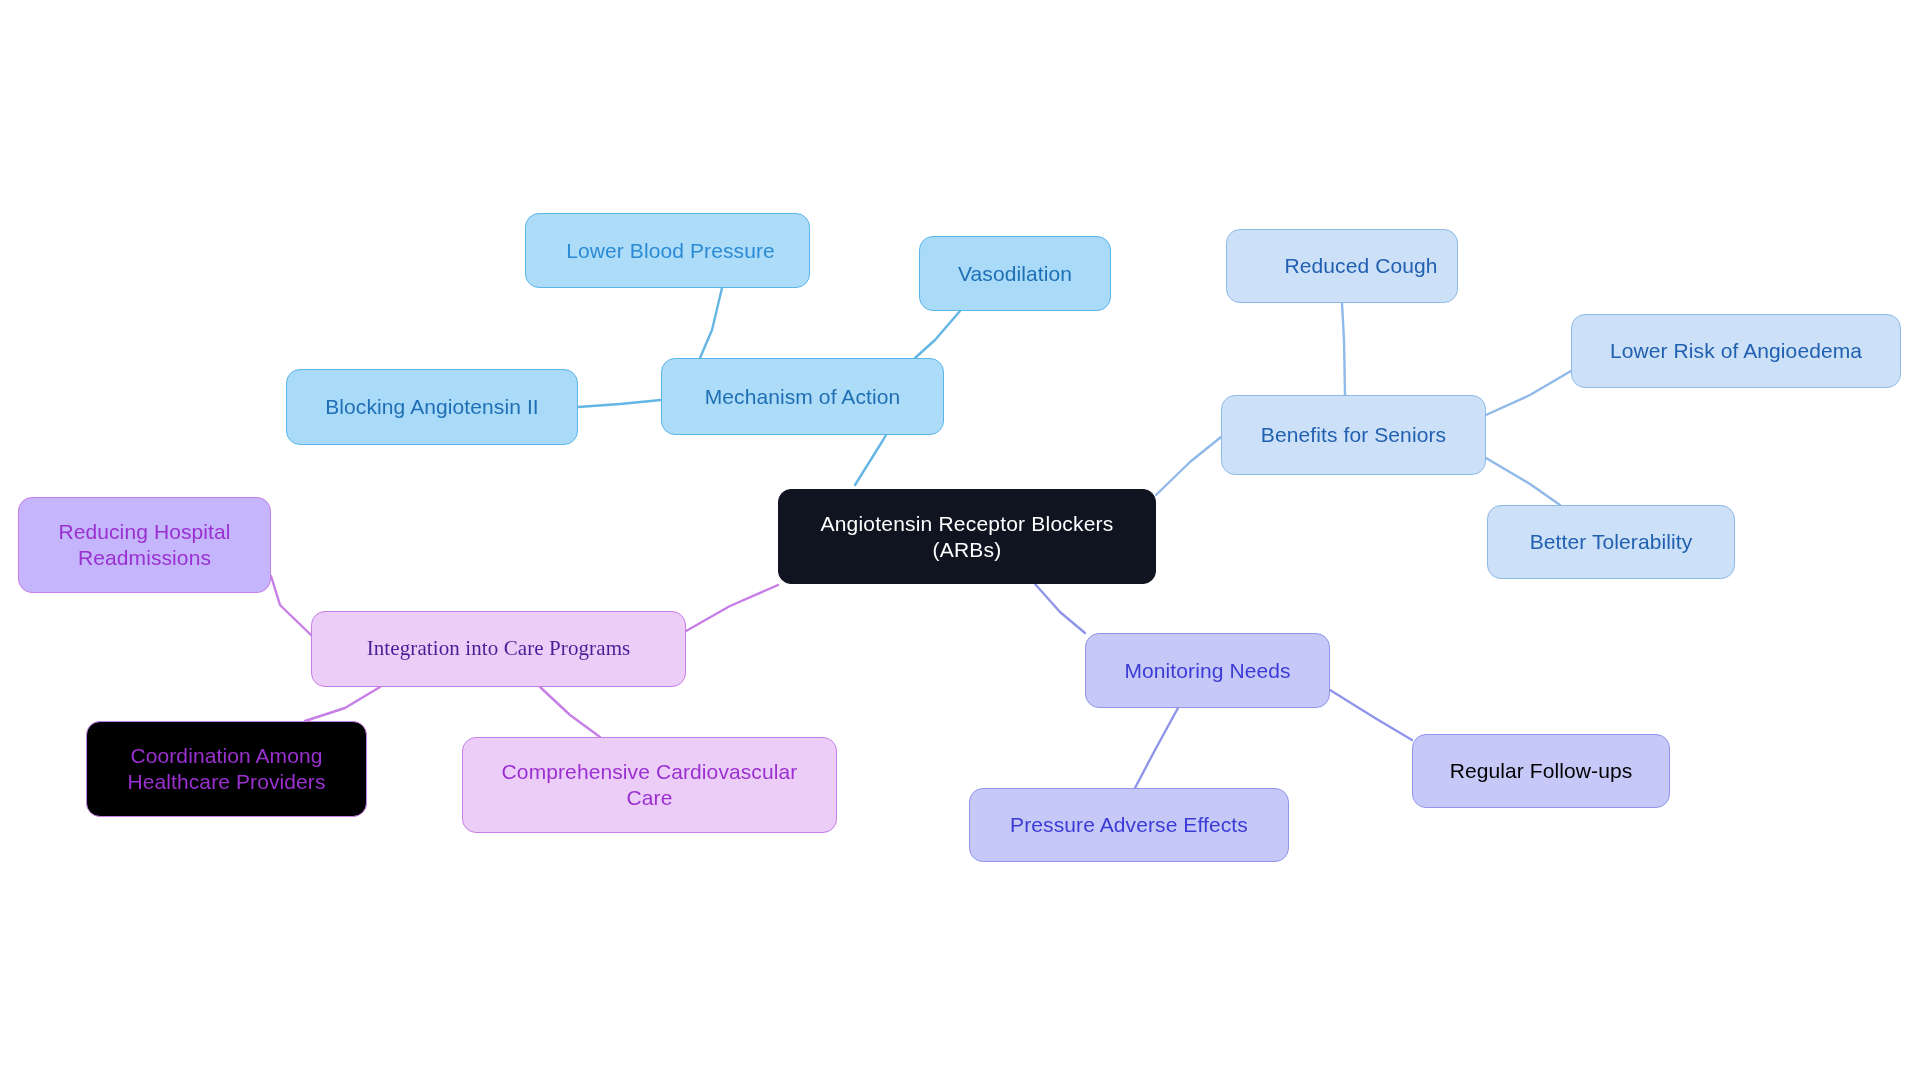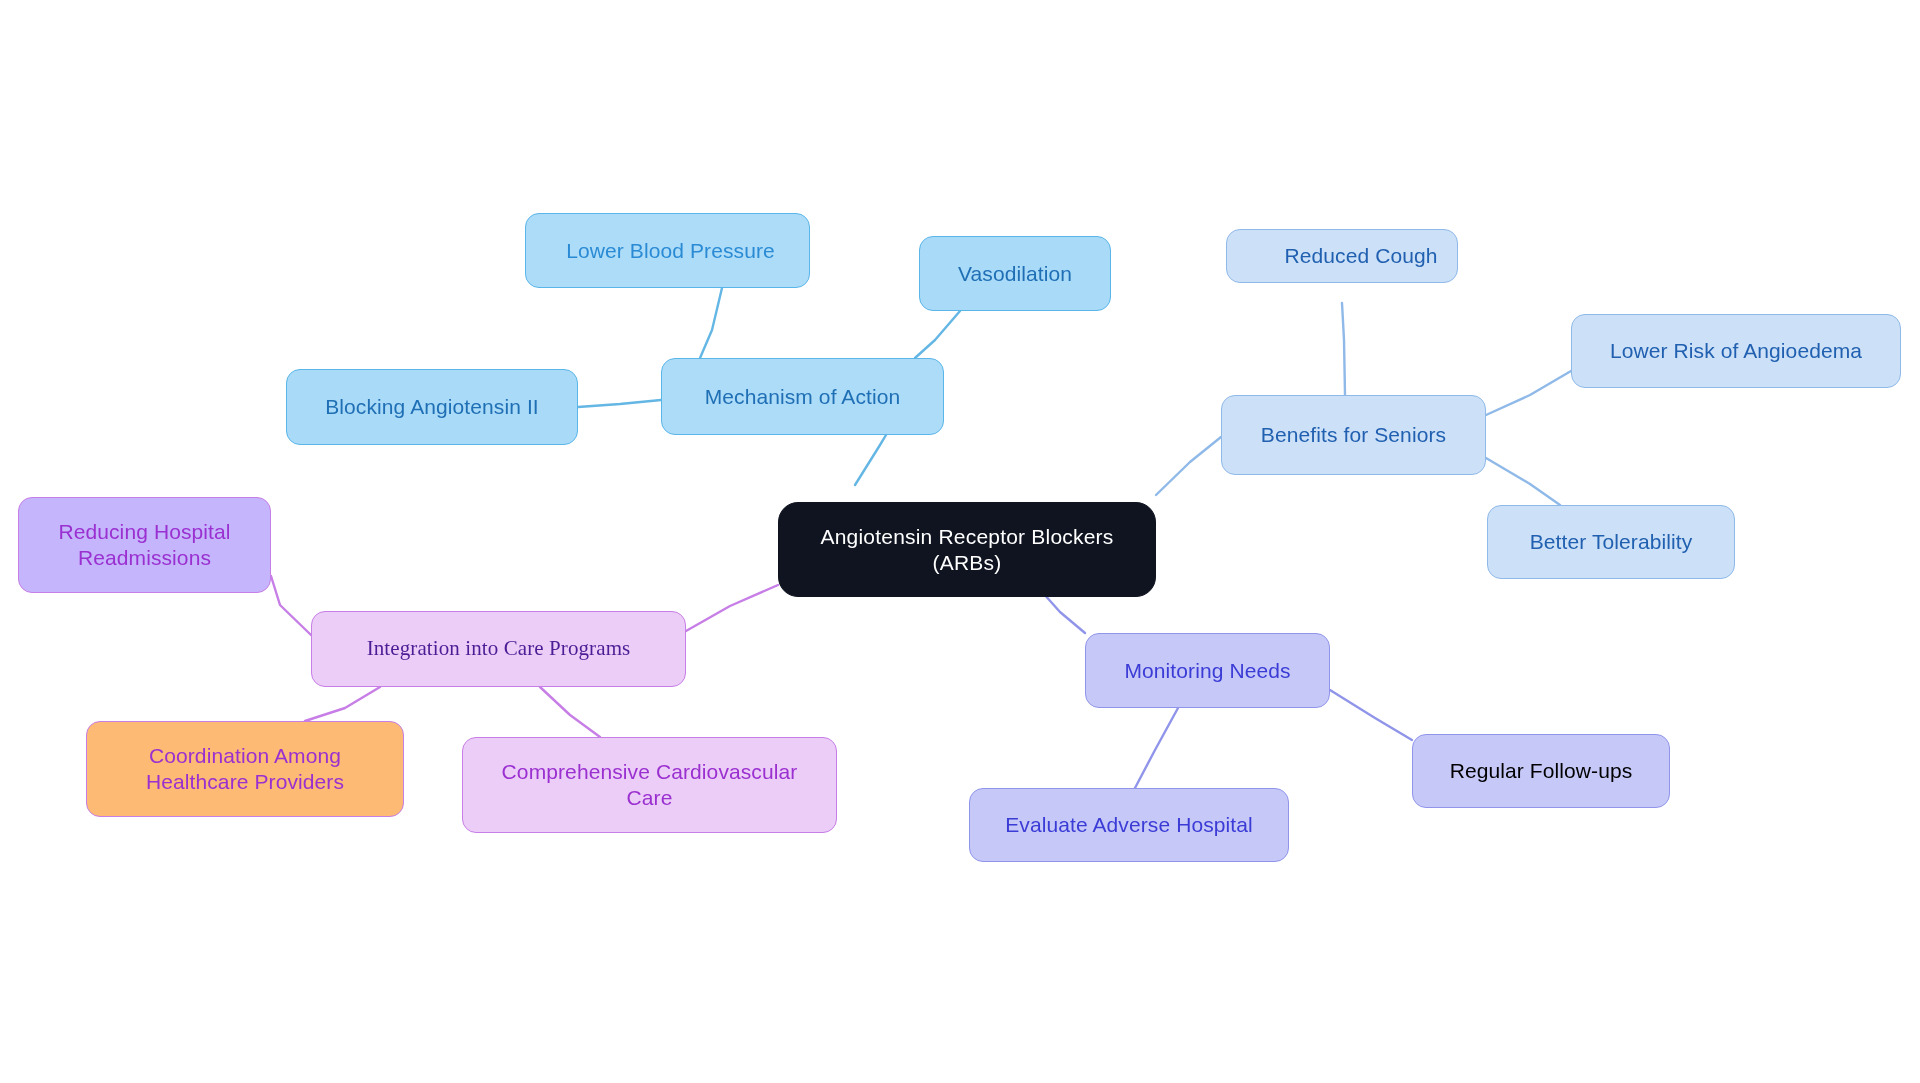--- a/index.html
+++ b/index.html
@@ -34,25 +34,24 @@
     justify-content: center;
     text-align: center;
     border-radius: 14px;
     border-style: solid;
     border-width: 1px;
     line-height: 1.22;
     white-space: pre-line;
     letter-spacing: 0.1px;
   }
   .node-root {
-    border-radius: 20px;
+    border-radius: 13px;
     border-width: 1px;
     font-size: 21px;
     letter-spacing: 0.2px;
-    margin-top: 13px;
   }
   .node-branch { font-size: 21px; }
   .node-leaf   { font-size: 21px; }
 </style>
 </head>
 <body>
 
 <div id="canvas">
   <svg id="edges" viewBox="0 0 1920 1083" width="1920" height="1083" xmlns="http://www.w3.org/2000/svg">
       <path d="M 855 485 L 880 445 L 886 435" fill="none" stroke="#64b6e4" stroke-width="2.4" stroke-linecap="round" stroke-linejoin="round"></path>
@@ -74,25 +73,25 @@
   <div id="nodes">
       <div class="node node-root" style="left: 778px; top: 489px; width: 378px; height: 95px; background: rgb(15, 20, 32); border-color: rgb(15, 20, 32); color: rgb(255, 255, 255);"><span>Angiotensin Receptor Blockers
 (ARBs)</span></div>
       <div class="node node-branch" style="left: 661px; top: 358px; width: 283px; height: 77px; background: rgb(173, 220, 249); border-color: rgb(90, 182, 232); color: rgb(31, 111, 181);"><span>Mechanism of Action</span></div>
       <div class="node node-leaf" style="left: 525px; top: 213px; width: 285px; height: 75px; background: rgb(173, 220, 249); border-color: rgb(90, 182, 232); color: rgb(42, 139, 212); padding-left: 6px;"><span>Lower Blood Pressure</span></div>
       <div class="node node-leaf" style="left: 919px; top: 236px; width: 192px; height: 75px; background: rgb(169, 218, 248); border-color: rgb(90, 182, 232); color: rgb(31, 111, 181);"><span>Vasodilation</span></div>
       <div class="node node-leaf" style="left: 286px; top: 369px; width: 292px; height: 76px; background: rgb(169, 218, 248); border-color: rgb(90, 182, 232); color: rgb(31, 111, 181);"><span>Blocking Angiotensin II</span></div>
       <div class="node node-branch" style="left: 1221px; top: 395px; width: 265px; height: 80px; background: rgb(204, 225, 248); border-color: rgb(143, 185, 232); color: rgb(33, 96, 176);"><span>Benefits for Seniors</span></div>
       <div class="node node-branch" style="left: 1085px; top: 633px; width: 245px; height: 75px; background: rgb(198, 201, 248); border-color: rgb(144, 149, 234); color: rgb(59, 59, 214);"><span>Monitoring Needs</span></div>
       <div class="node node-branch" style="left: 311px; top: 611px; width: 375px; height: 76px; background: rgb(236, 205, 248); border-color: rgb(199, 126, 230); color: #4c1d95; font-family: Liberation Serif, serif;"><span>Integration into Care Programs</span></div>
-      <div class="node node-leaf" style="left: 1226px; top: 229px; width: 232px; height: 54px; background: rgb(204, 225, 248); border-color: rgb(143, 185, 232); color: rgb(33, 96, 176); padding-left: 38px;"><span>Reduced Cough</span></div>
+      <div class="node node-leaf" style="left: 1226px; top: 229px; width: 232px; height: 74px; background: rgb(204, 225, 248); border-color: rgb(143, 185, 232); color: rgb(33, 96, 176); padding-left: 38px;"><span>Reduced Cough</span></div>
       <div class="node node-leaf" style="left: 1571px; top: 314px; width: 330px; height: 74px; background: rgb(204, 225, 248); border-color: rgb(143, 185, 232); color: rgb(33, 96, 176);"><span>Lower Risk of Angioedema</span></div>
       <div class="node node-leaf" style="left: 1487px; top: 505px; width: 248px; height: 74px; background: rgb(204, 225, 248); border-color: rgb(143, 185, 232); color: rgb(33, 96, 176);"><span>Better Tolerability</span></div>
       <div class="node node-leaf" style="left: 1412px; top: 734px; width: 258px; height: 74px; background: rgb(198, 201, 248); border-color: rgb(144, 149, 234); color: #000000;"><span>Regular Follow-ups</span></div>
-      <div class="node node-leaf" style="left: 969px; top: 788px; width: 320px; height: 74px; background: rgb(198, 201, 248); border-color: rgb(144, 149, 234); color: rgb(59, 59, 214);"><span>Evaluate Adverse Hospital</span></div>
+      <div class="node node-leaf" style="left: 969px; top: 788px; width: 320px; height: 74px; background: rgb(198, 201, 248); border-color: rgb(144, 149, 234); color: rgb(59, 59, 214);"><span>Pressure Adverse Effects</span></div>
       <div class="node node-leaf" style="left: 18px; top: 497px; width: 253px; height: 96px; background: #c4b5fd; border-color: rgb(199, 126, 230); color: rgb(155, 48, 208);"><span>Reducing Hospital
 Readmissions</span></div>
-      <div class="node node-leaf" style="left: 86px; top: 721px; width: 318px; height: 96px; background: #fdba74; border-color: rgb(199, 126, 230); color: rgb(155, 48, 208);"><span>Coordination Among
+      <div class="node node-leaf" style="left: 86px; top: 721px; width: 281px; height: 96px; background: #000000; border-color: rgb(199, 126, 230); color: rgb(155, 48, 208);"><span>Coordination Among
 Healthcare Providers</span></div>
       <div class="node node-leaf" style="left: 462px; top: 737px; width: 375px; height: 96px; background: rgb(236, 205, 248); border-color: rgb(199, 126, 230); color: rgb(155, 48, 208);"><span>Comprehensive Cardiovascular
 Care</span></div>
     </div>
 </div>
 
 </body></html>

